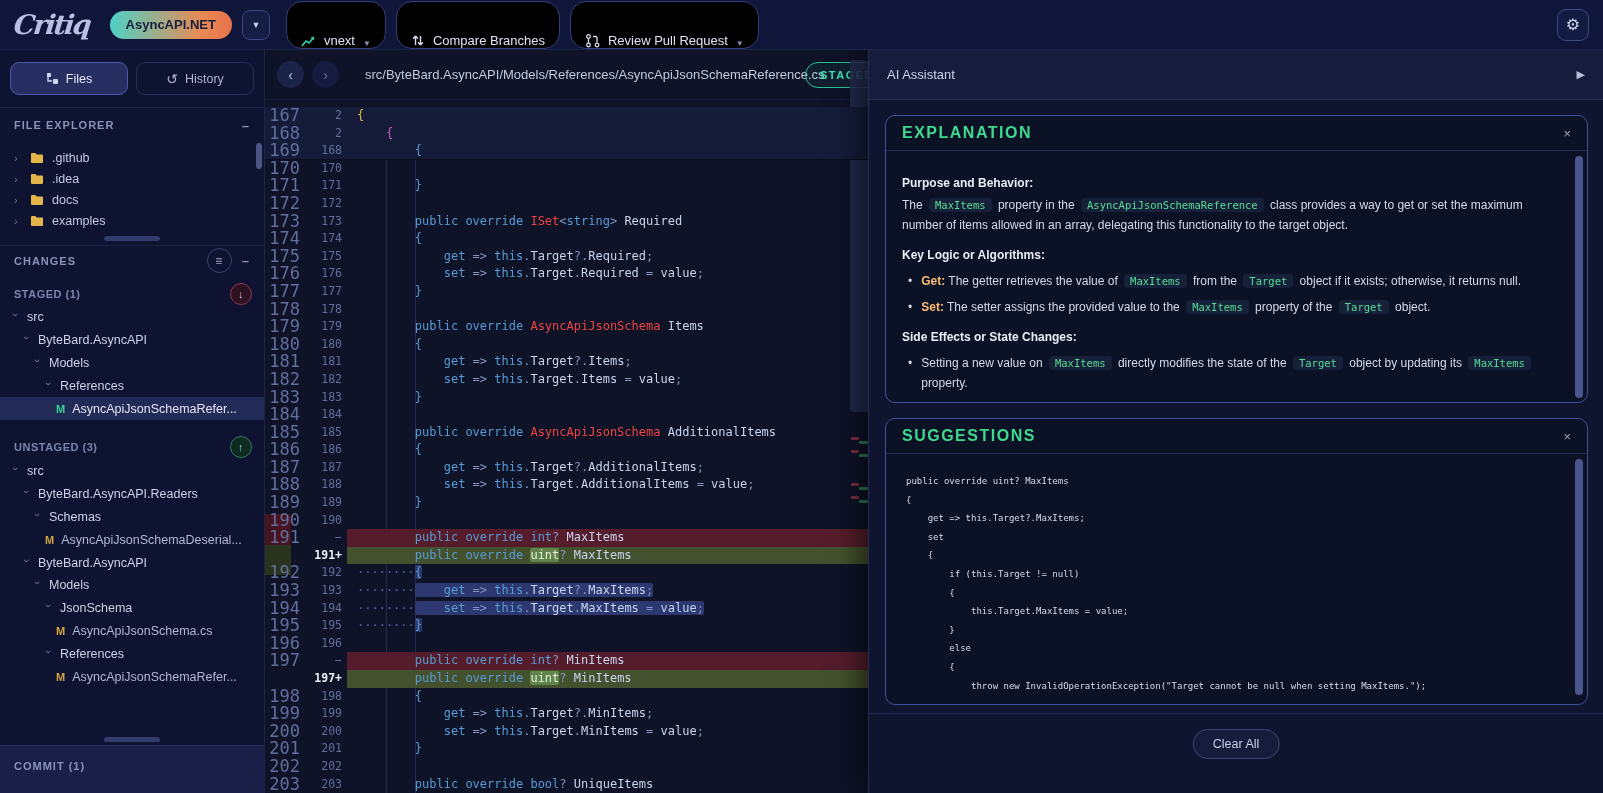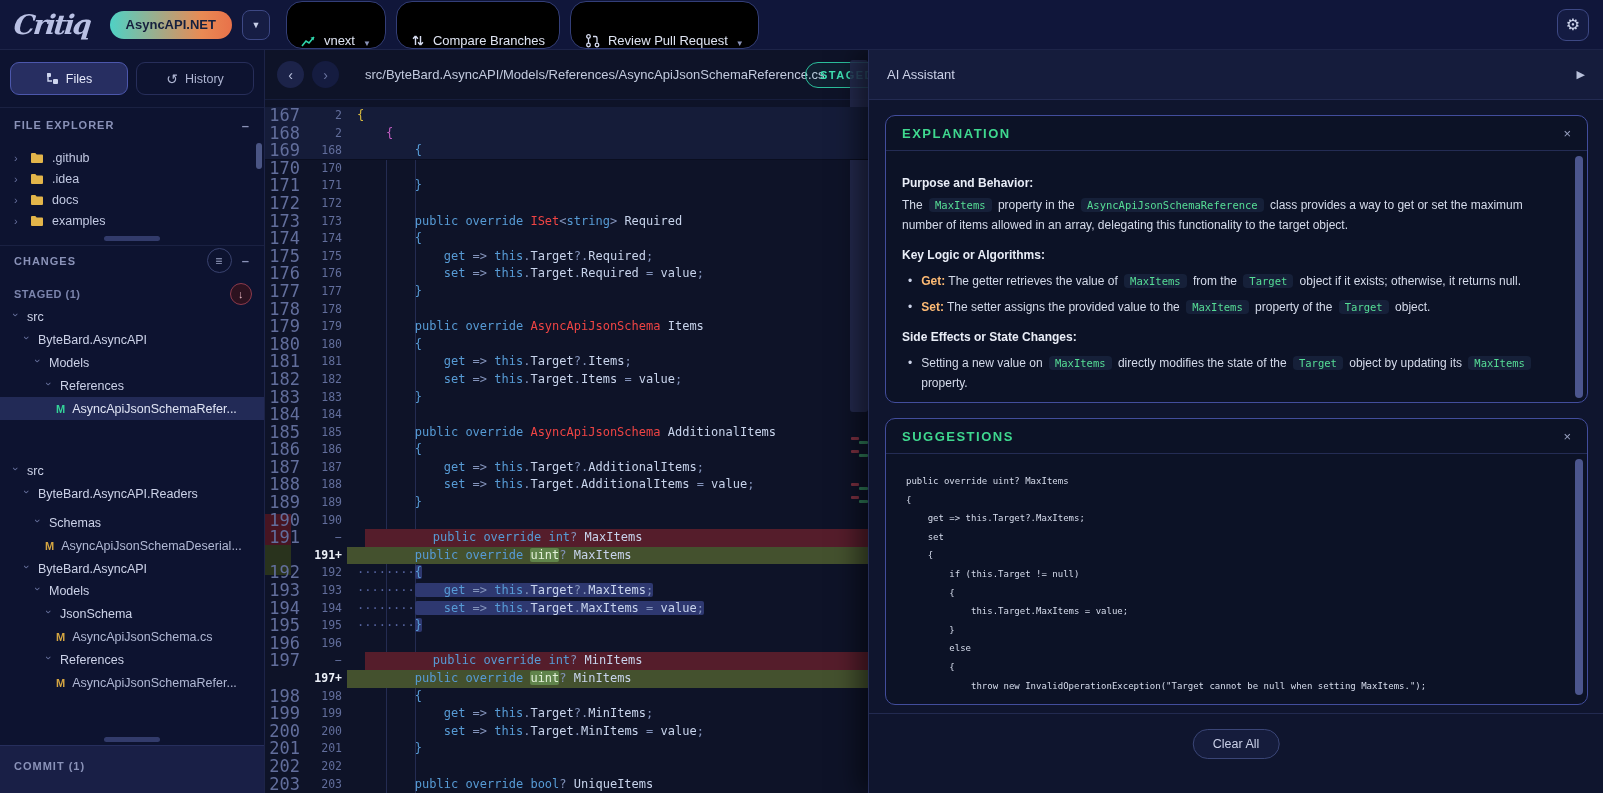--- a/index.html
+++ b/index.html
@@ -78,21 +78,21 @@
            font-weight:bold;letter-spacing:1.5px;background:rgba(40,200,160,0.07);}
   #code{position:absolute;left:0;top:57px;width:100%;height:686px;overflow:hidden;
            font-family:"DejaVu Sans Mono",monospace;font-size:12px;}
   .guide{position:absolute;width:1px;background:#242c52;z-index:0;}
   .code-row{position:relative;display:flex;height:17.6px;line-height:17.6px;z-index:1;}
   .code-row.fold{background:#151c39;}
   .code-row.fold-last{border-bottom:1px solid #0a0e20;}
   .g-old{width:42px;padding-right:7px;text-align:right;color:#626e9c;font-size:17px;flex:none;}
   .g-new{width:40px;padding-right:5px;text-align:right;color:#626e9c;font-size:11.5px;flex:none;}
   .line-body{flex:1;padding-left:10px;white-space:pre;position:relative;}
-  .code-row.del .line-body{background:#551d2b;margin-left:18px;}
+  .code-row.del .line-body{background:#551d2b;}
   .code-row.add .line-body{background:#44512e;}
   .code-row.add .g-new{color:#eef2fa;font-weight:bold;}
   .tok.k{color:#579bd5;} .tok.t{color:#ef4444;} .tok.p{color:#c8d4ec;} .tok.o{color:#8494bc;}
   .tok.y{color:#d9bb40;} .tok.m{color:#c45ec4;} .tok.b{color:#579bd5;}
   .tok.hl{background:rgba(140,210,120,.4);color:#e2f0d8;border-radius:2px;}
   .dots{color:#55639f;}
   .selbg{background:#2e3870;border-radius:2px;}
   #minimap{position:absolute;right:12px;top:8px;width:18px;height:678px;}
   #mini-view{position:absolute;left:0;top:2px;width:18px;height:352px;border-radius:3px;background:#272e54;opacity:.85;}
   .mini-mark{position:absolute;height:3px;border-radius:1px;}
@@ -104,21 +104,21 @@
 
   
   #assistant{position:absolute;left:868px;top:50px;width:735px;height:743px;background:#0f152e;
            border-left:1px solid #262e58;box-shadow:-10px 0 24px rgba(0,0,0,.5);z-index:10;}
   #ai-head{position:absolute;left:0;top:0;width:100%;height:50px;display:flex;align-items:center;
            padding:0 18px;background:#151c3c;border-bottom:1px solid #232b52;font-size:13px;color:#ccd2e8;}
   #ai-play{margin-left:auto;font-size:11px;color:#b8c0da;cursor:pointer;}
   .card{position:absolute;left:16px;right:15px;border:1px solid #424d9c;border-radius:10px;
            background:#0c1226;overflow:hidden;}
   .card-head{height:35px;display:flex;align-items:center;padding:0 16px;border-bottom:1px solid #242c54;}
-  .card-title{font-size:13px;font-weight:bold;letter-spacing:1.5px;color:#3fd88f;}
+  .card-title{font-size:16px;font-weight:bold;letter-spacing:1.5px;color:#3fd88f;}
   .card-close{margin-left:auto;color:#9aa2c2;font-size:13px;cursor:pointer;}
   #explain-card{top:65px;height:288px;}
   #suggest-card{top:368px;height:287px;}
   .card-scroll{position:absolute;right:4px;top:40px;width:8px;border-radius:4px;background:#4c568e;}
   #explain-body{padding:12px 30px 0 16px;font-size:12px;line-height:20px;color:#d4daea;}
   #explain-body .bh{font-weight:bold;color:#e9edf7;margin:10px 0 2px;}
   #explain-body .bp{margin:2px 0 6px;}
   #explain-body .bli{display:flex;margin:6px 0 6px 6px;}
   #explain-body .bli .bullet{margin-right:9px;color:#cdd4ea;}
   .chip{font-family:"DejaVu Sans Mono",monospace;font-size:10.5px;color:#56dd96;background:#162039;
@@ -274,30 +274,36 @@
         <div class="tree-row" style="padding-left: 45px;">
           <span class="chev open">›</span>
           <span>References</span>
         </div>
         <div class="tree-row file selected" style="padding-left: 56px;">
           <span class="badge" style="color: rgb(52, 211, 153);">M</span>
           <span>AsyncApiJsonSchemaRefer...</span>
         </div>
       </div>
 
+    <div class="stage-row" style="top:385px;">
+      <span>UNSTAGED (3)</span>
+      <span class="stage-ico up">
+          <span>↑</span>
+        </span>
+    </div>
     <div class="tree" id="unstaged-tree" style="top:410px;">
         <div class="tree-row" style="padding-left: 12px;">
           <span class="chev open">›</span>
           <span>src</span>
         </div>
         <div class="tree-row" style="padding-left: 23px;">
           <span class="chev open">›</span>
           <span>ByteBard.AsyncAPI.Readers</span>
         </div>
-        <div class="tree-row" style="padding-left: 34px; margin-top: 6px;">
+        <div class="tree-row" style="padding-left: 34px;">
           <span class="chev open">›</span>
           <span>Schemas</span>
         </div>
         <div class="tree-row file" style="padding-left: 45px;">
           <span class="badge" style="color: rgb(212, 165, 66);">M</span>
           <span>AsyncApiJsonSchemaDeserial...</span>
         </div>
         <div class="tree-row" style="padding-left: 23px;">
           <span class="chev open">›</span>
           <span>ByteBard.AsyncAPI</span>

